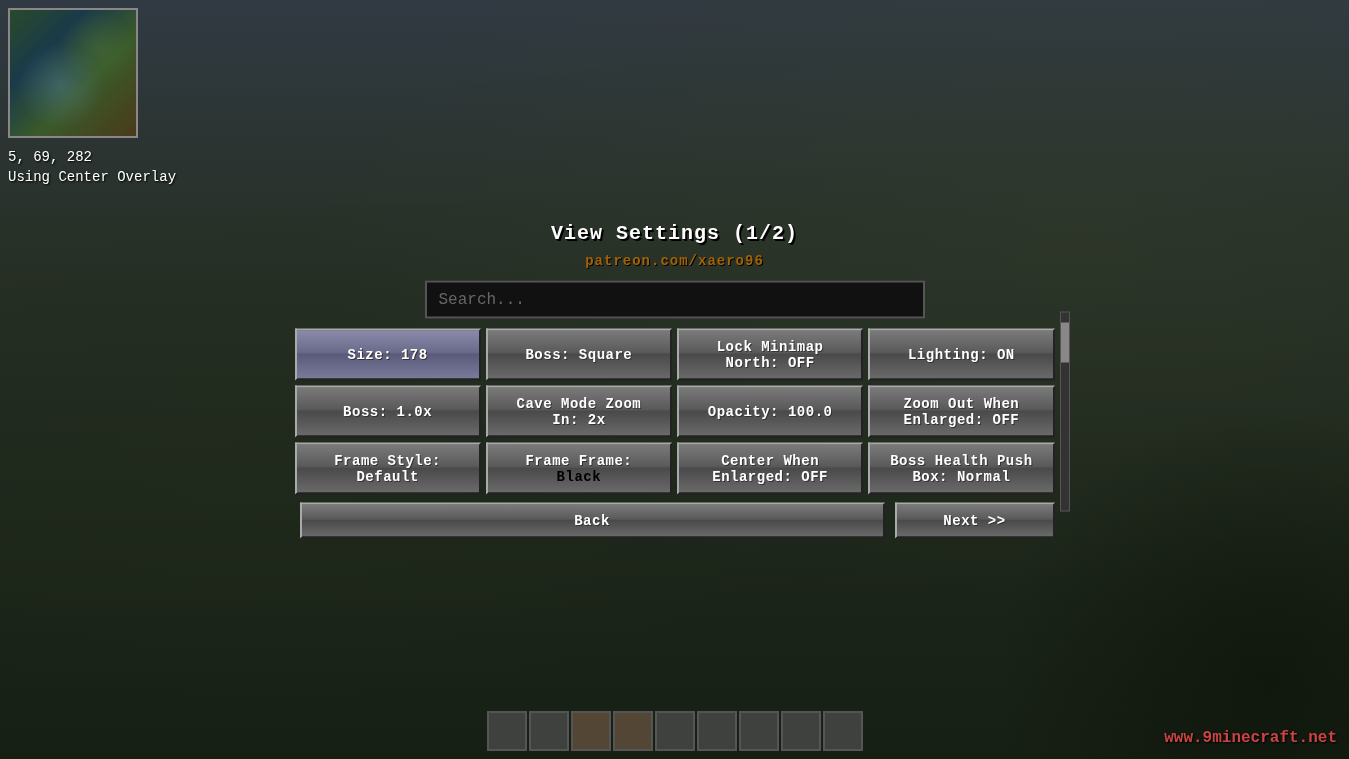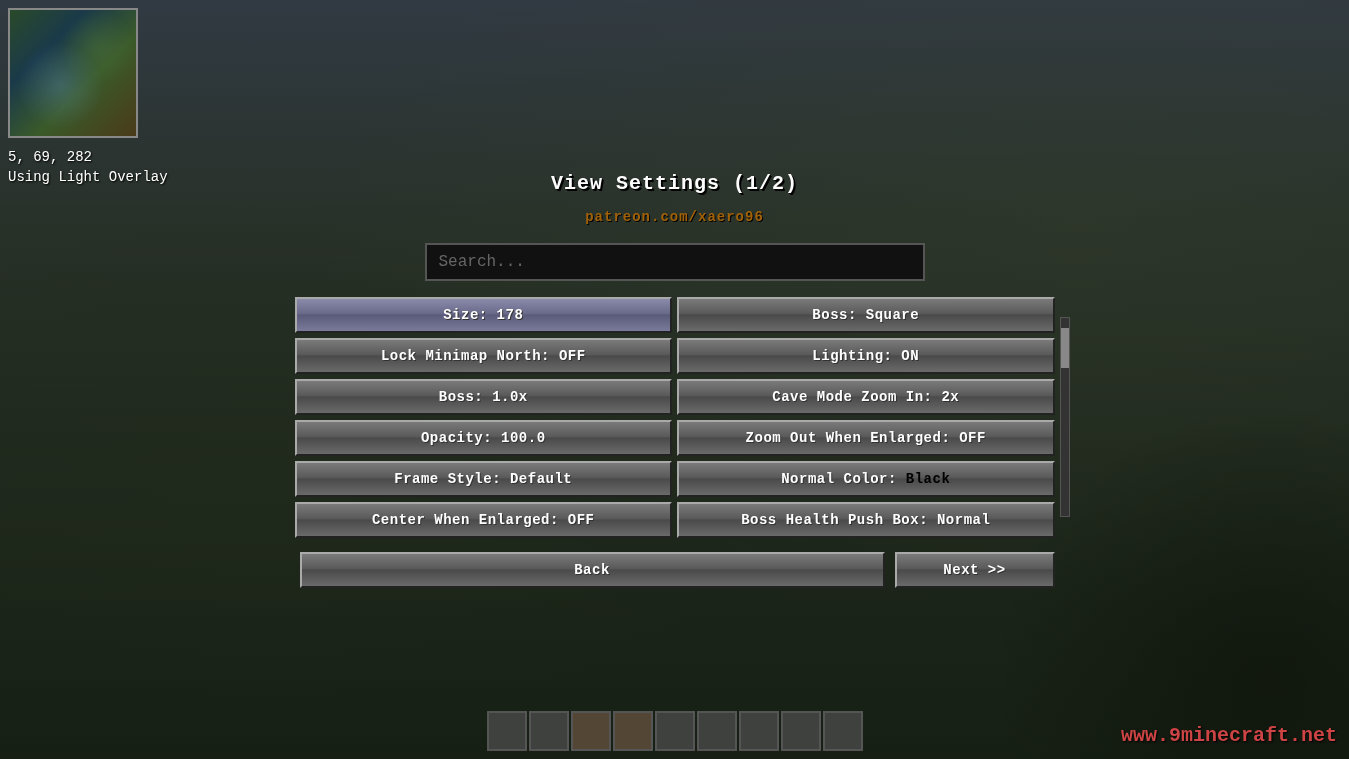--- a/index.html
+++ b/index.html
@@ -69,38 +69,38 @@
       inset: 0;
       background: rgba(0,0,0,0.45);
     }
 
     
     .watermark {
       position: absolute;
       bottom: 12px;
       right: 12px;
       color: #cc4444;
-      font-size: 20px;
+      font-size: 16px;
       font-family: 'Courier New', monospace;
       font-weight: bold;
       text-shadow: 1px 1px 2px #000;
       z-index: 10;
     }
 
     
     .ui-panel {
       position: absolute;
       top: 50%;
       left: 50%;
       transform: translate(-50%, -50%);
       width: 760px;
       display: flex;
       flex-direction: column;
       align-items: center;
-      gap: 12px;
+      gap: 6px;
       z-index: 5;
       justify-content: flex-end;
     }
 
     .title {
       color: #ffffff;
       font-size: 20px;
       font-family: 'Courier New', monospace;
       font-weight: bold;
       text-shadow: 2px 2px 0px #000, 1px 1px 0px #000;
@@ -152,21 +152,21 @@
       letter-spacing: 0.5px;
       image-rendering: pixelated;
     }
 
     .mc-btn.active-cursor {
       background: linear-gradient(180deg, #8a8aaa 0%, #6a6a8a 45%, #5a5a7a 50%, #7a7a9a 100%);
     }
 
     .settings-grid {
       display: grid;
-      grid-template-columns: 1fr 1fr;
+      grid-template-columns: 1fr 1fr 1fr 1fr;
       gap: 5px;
       width: 100%;
     }
 
     .bottom-row {
       display: flex;
       gap: 5px;
       width: 100%;
       align-items: center;
       justify-content: space-between;
@@ -243,21 +243,21 @@
 <div class="bg-scene"></div>
 <div class="tree-silhouette"></div>
 <div class="menu-overlay"></div>
 
 <div class="minimap">
   <div class="minimap-overlay"></div>
 </div>
 
 <div class="coords">
   <div>5, 69, 282</div>
-  <div>Using Light Overlay</div>
+  <div>Using Center Overlay</div>
 </div>
 
 <div class="watermark">www.9minecraft.net</div>
 
 <div class="ui-panel">
 
   <div class="title">View Settings (1/2)</div>
   <div class="patreon-link">patreon.com/xaero96</div>
 
   <input class="search-box" type="text" placeholder="Search..." style="">
@@ -289,21 +289,21 @@
       <span>Opacity: 100.0</span>
     </button>
     <button class="mc-btn">
       <span>Zoom Out When Enlarged: OFF</span>
     </button>
 
     <button class="mc-btn">
       <span>Frame Style: Default</span>
     </button>
     <button class="mc-btn" style="position:relative;">
-      <span style="color:#fff; text-shadow:1px 1px 0 #333;">Normal Color: </span><span style="color:#000000; text-shadow: none; font-family: Liberation Mono, monospace;">Black</span>
+      <span style="color:#fff; text-shadow:1px 1px 0 #333;">Frame Frame: </span><span style="color:#000000; text-shadow: none; font-family: Liberation Mono, monospace;">Black</span>
     </button>
 
     <button class="mc-btn">
       <span>Center When Enlarged: OFF</span>
     </button>
     <button class="mc-btn">
       <span>Boss Health Push Box: Normal</span>
     </button>
 
     <div class="scrollbar-indicator">

